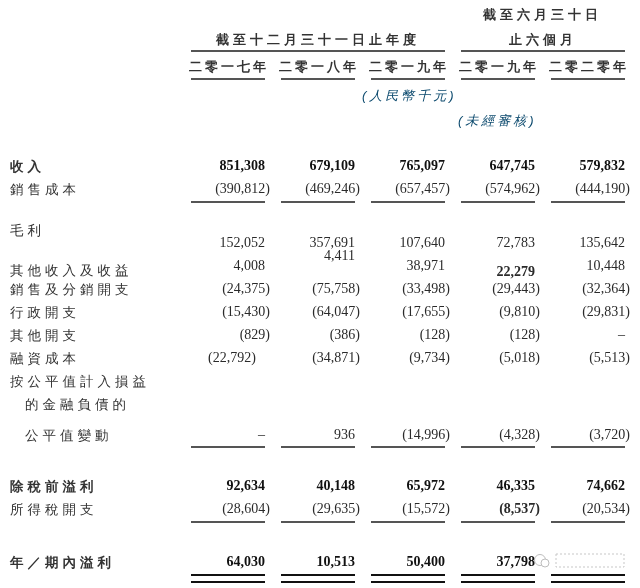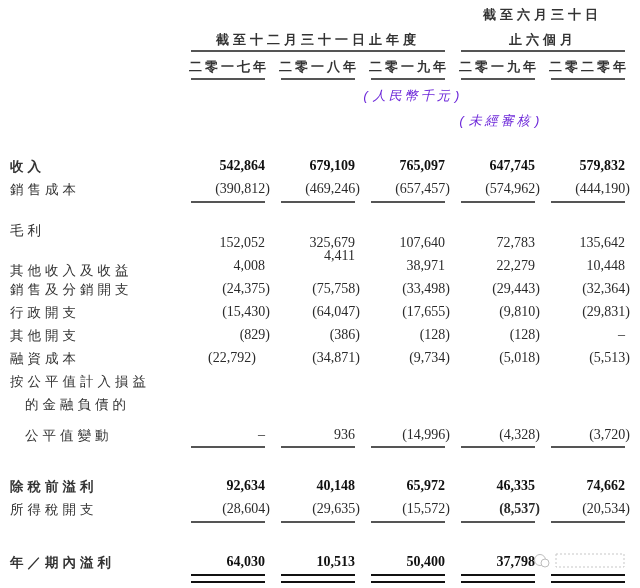--- a/index.html
+++ b/index.html
@@ -1,21 +1,21 @@
 <!DOCTYPE html>
 <html><head>
 <meta charset="utf-8">
 <style>
   html, body { margin:0; padding:0; background:#ffffff; }
   body { width:640px; height:588px; position:relative; overflow:hidden;
          font-family:"DejaVu Serif","Liberation Serif",serif; color:#2a2a2a; }
   .abs { position:absolute; }
   .hdr { font-family:"DejaVu Sans","Liberation Sans",sans-serif; font-weight:bold; font-size:13px; letter-spacing:4px; white-space:nowrap; text-align:center; color:#333; }
   .rule { position:absolute; height:1.5px; background:#555; }
-  .note { font-family:Liberation Mono, monospace; font-style:italic; font-size:13px; letter-spacing:3px; color:#6d28d9; white-space:nowrap; }
+  .note { font-family:Liberation Sans, sans-serif; font-style:italic; font-size:13px; letter-spacing:3px; color:#0c4a6e; white-space:nowrap; }
   .label { position:absolute; left:10px; font-family:"DejaVu Sans","Liberation Sans",sans-serif; font-size:13.5px; letter-spacing:4px; white-space:nowrap; color:#333; }
   .label.b { font-weight:bold; }
   .label.ind { left:25px; }
   .num { position:absolute; width:76px; text-align:right; font-family:"Liberation Serif","DejaVu Serif",serif; font-size:14px; white-space:nowrap; color:#2a2a2a; }
   .num.b { font-weight:bold; color:#111; }
   .dbl { position:absolute; height:5px; border-top:2.5px solid #111; border-bottom:2.5px solid #111; }
 </style>
 </head>
 <body>
 
@@ -33,50 +33,50 @@
 <div class="rule" style="left:191px; top:78px; width:74px;"></div>
 <div class="rule" style="left:281px; top:78px; width:74px;"></div>
 <div class="rule" style="left:371px; top:78px; width:74px;"></div>
 <div class="rule" style="left:461px; top:78px; width:74px;"></div>
 <div class="rule" style="left:551px; top:78px; width:74px;"></div>
 
 <div class="abs note" style="left:362px; top:87px;">(人民幣千元)</div>
 <div class="abs note" style="left:458px; top:112px;">(未經審核)</div>
 
 <div class="label b" style="top:158px;">收入</div>
-<div class="num b" style="left:189px; top:158px;">542,864</div>
+<div class="num b" style="left:189px; top:158px;">851,308</div>
 <div class="num b" style="left:279px; top:158px;">679,109</div>
 <div class="num b" style="left:369px; top:158px;">765,097</div>
 <div class="num b" style="left:459px; top:158px;">647,745</div>
 <div class="num b" style="left:549px; top:158px;">579,832</div>
 
 <div class="label" style="top:181px;">銷售成本</div>
 <div class="num" style="left:194px; top:181px;">(390,812)</div>
 <div class="num" style="left:284px; top:181px;">(469,246)</div>
 <div class="num" style="left:374px; top:181px;">(657,457)</div>
 <div class="num" style="left:464px; top:181px;">(574,962)</div>
 <div class="num" style="left:554px; top:181px;">(444,190)</div>
 <div class="rule" style="left:191px; top:201px; width:74px;"></div>
 <div class="rule" style="left:281px; top:201px; width:74px;"></div>
 <div class="rule" style="left:371px; top:201px; width:74px;"></div>
 <div class="rule" style="left:461px; top:201px; width:74px;"></div>
 <div class="rule" style="left:551px; top:201px; width:74px;"></div>
 
 <div class="label" style="top:222px;">毛利</div>
 <div class="num" style="left:189px; top:235px;">152,052</div>
-<div class="num" style="left:279px; top:235px;">325,679</div>
+<div class="num" style="left:279px; top:235px;">357,691</div>
 <div class="num" style="left:369px; top:235px;">107,640</div>
 <div class="num" style="left:459px; top:235px;">72,783</div>
 <div class="num" style="left:549px; top:235px;">135,642</div>
 
 <div class="label" style="top:262px;">其他收入及收益</div>
 <div class="num" style="left:189px; top:258px;">4,008</div>
 <div class="num" style="left:279px; top:248px;font-family:Liberation Serif, serif;">4,411</div>
 <div class="num" style="left:369px; top:258px;">38,971</div>
-<div class="num" style="left:459px; top:258px;">22,279</div>
+<div class="num" style="left:459px; top:264px;font-weight:bold;">22,279</div>
 <div class="num" style="left:549px; top:258px;">10,448</div>
 
 <div class="label" style="top:281px;">銷售及分銷開支</div>
 <div class="num" style="left:194px; top:281px;">(24,375)</div>
 <div class="num" style="left:284px; top:281px;">(75,758)</div>
 <div class="num" style="left:374px; top:281px;">(33,498)</div>
 <div class="num" style="left:464px; top:281px;">(29,443)</div>
 <div class="num" style="left:554px; top:281px;">(32,364)</div>
 
 <div class="label" style="top:304px;">行政開支</div>

